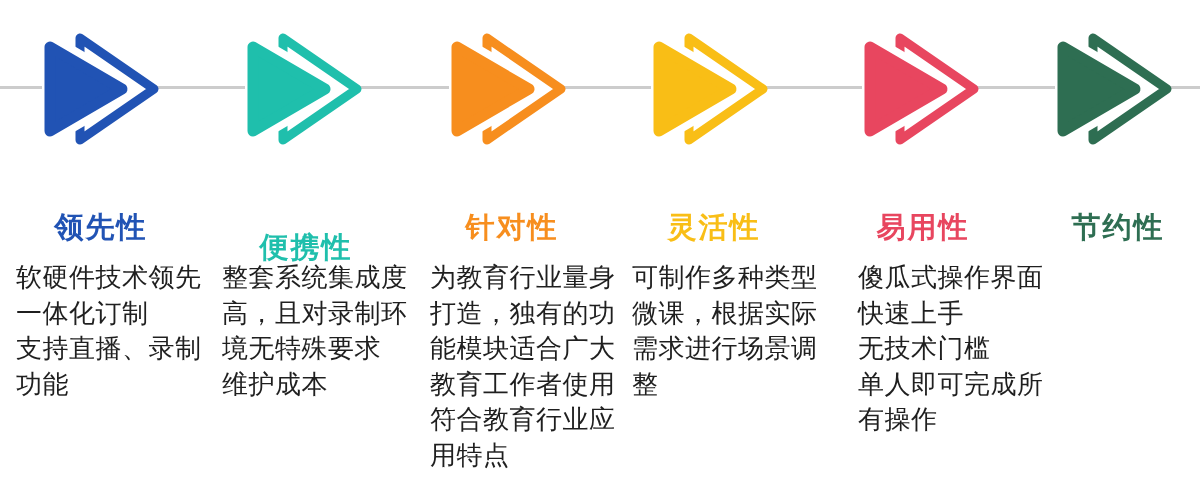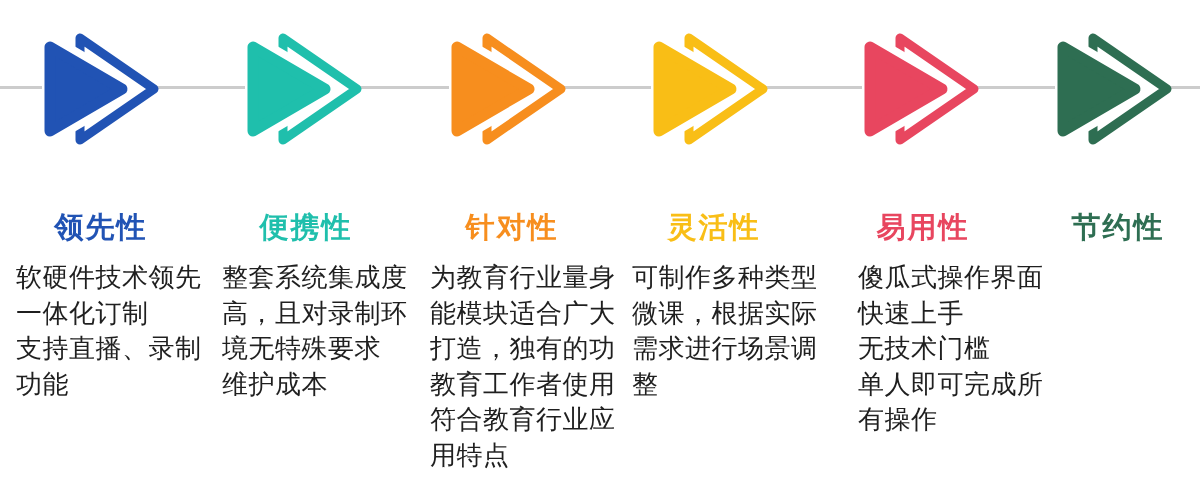--- a/index.html
+++ b/index.html
@@ -48,21 +48,21 @@
     width:170px;
     line-height:36px;
     text-align:center;
     font-size:29px;
     font-weight:bold;
     letter-spacing:2px;
     color:var(--accent);
     white-space:nowrap;
   }
   .colA .title { left:0; }
-  .colB .title { left:-1px; }
+  .colB .title { left:-1px;margin-top:20px; }
   .colC .title { left:-3px; }
   .colD .title { left:-3px; }
   .colE .title { left:-20px; }
   .colF .title { left:-42px; }
 
   .body-text {
     position:absolute;
     top:260px;
     left:0;
     color:#1f1f1f;
@@ -113,22 +113,22 @@
 
   <div class="column colC" style="--accent: #f78e1e;">
     <svg class="arrow" viewBox="0 0 126 116">
       <polygon class="tri-outline" points="38,7 38,109 112,58"></polygon>
       <polygon class="tri-halo" points="8,16 8,100 80,58"></polygon>
       <polygon class="tri-solid" points="8,16 8,100 80,58"></polygon>
     </svg>
     <div class="title">针对性</div>
     <div class="body-text">
       <div class="line">为教育行业量身</div>
+      <div class="line">打造，独有的功</div>
       <div class="line">能模块适合广大</div>
-      <div class="line">打造，独有的功</div>
       <div class="line">教育工作者使用</div>
       <div class="line">符合教育行业应</div>
       <div class="line">用特点</div>
     </div>
   </div>
 
   <div class="column colD" style="--accent: #f9be16;">
     <svg class="arrow" viewBox="0 0 126 116">
       <polygon class="tri-outline" points="38,7 38,109 112,58"></polygon>
       <polygon class="tri-halo" points="8,16 8,100 80,58"></polygon>

